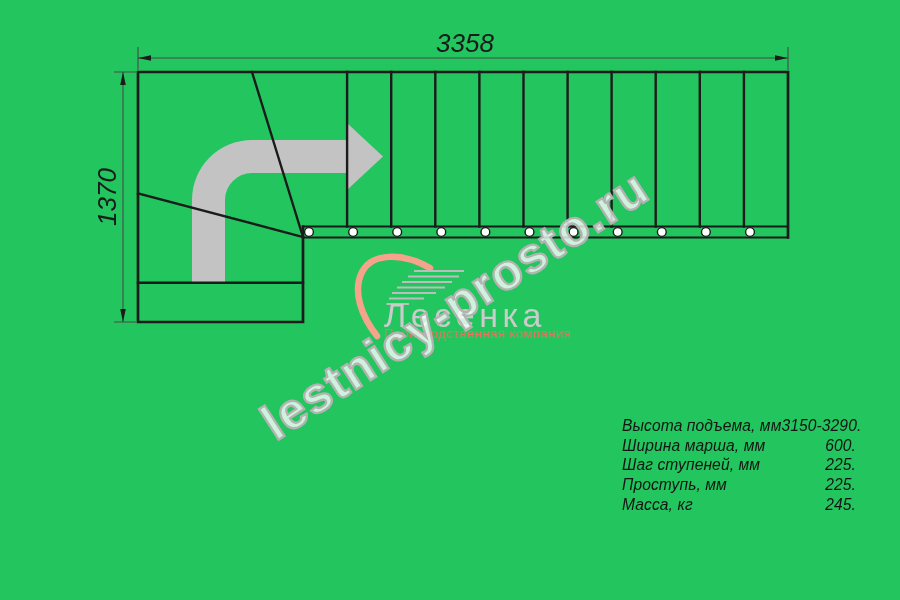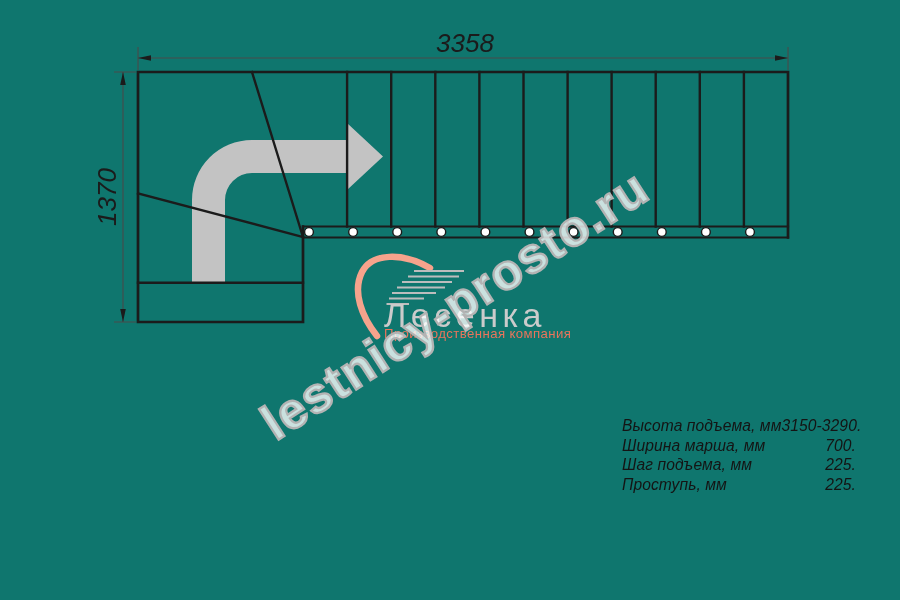--- a/index.html
+++ b/index.html
@@ -1,17 +1,17 @@
 <!DOCTYPE html>
 <html><head>
 <meta charset="utf-8">
 <style>
   html,body{margin:0;padding:0;background:#ffffff;}
   .canvas{
-    position:relative;width:900px;height:600px;background:#0f766e;overflow:hidden;
+    position:relative;width:900px;height:600px;background:#22c55e;overflow:hidden;
     font-family:"Liberation Sans", sans-serif;
   }
   .canvas svg{position:absolute;left:0;top:0;}
   .specs{
     position:absolute;left:622px;top:416px;width:234px;
     font-style:italic;font-size:15.6px;line-height:19.7px;color:#141414;
     letter-spacing:0.1px;
   }
   .spec-row{display:flex;justify-content:space-between;}
   .spec-row .lbl{white-space:nowrap;}
@@ -83,25 +83,29 @@
     <text x="455" y="322" text-anchor="middle" font-size="50" font-weight="bold" letter-spacing="1.5" fill="rgba(255,255,255,0.78)" stroke-width="2.3" transform="rotate(-33 455 305)" stroke="#b3b3b3">lestnicy-prosto.ru</text>
   </svg>
 
   <div class="specs">
     <div class="spec-row">
       <span class="lbl">Высота подъема, мм</span>
       <span class="val">3150-3290.</span>
     </div>
     <div class="spec-row">
       <span class="lbl">Ширина марша, мм</span>
-      <span class="val">700.</span>
+      <span class="val">600.</span>
     </div>
     <div class="spec-row">
-      <span class="lbl">Шаг подъема, мм</span>
+      <span class="lbl">Шаг ступеней, мм</span>
       <span class="val">225.</span>
     </div>
     <div class="spec-row">
       <span class="lbl">Проступь, мм</span>
       <span class="val">225.</span>
     </div>
+    <div class="spec-row">
+      <span class="lbl">Масса, кг</span>
+      <span class="val">245.</span>
+    </div>
   </div>
 
 </div>
 
 </body></html>

